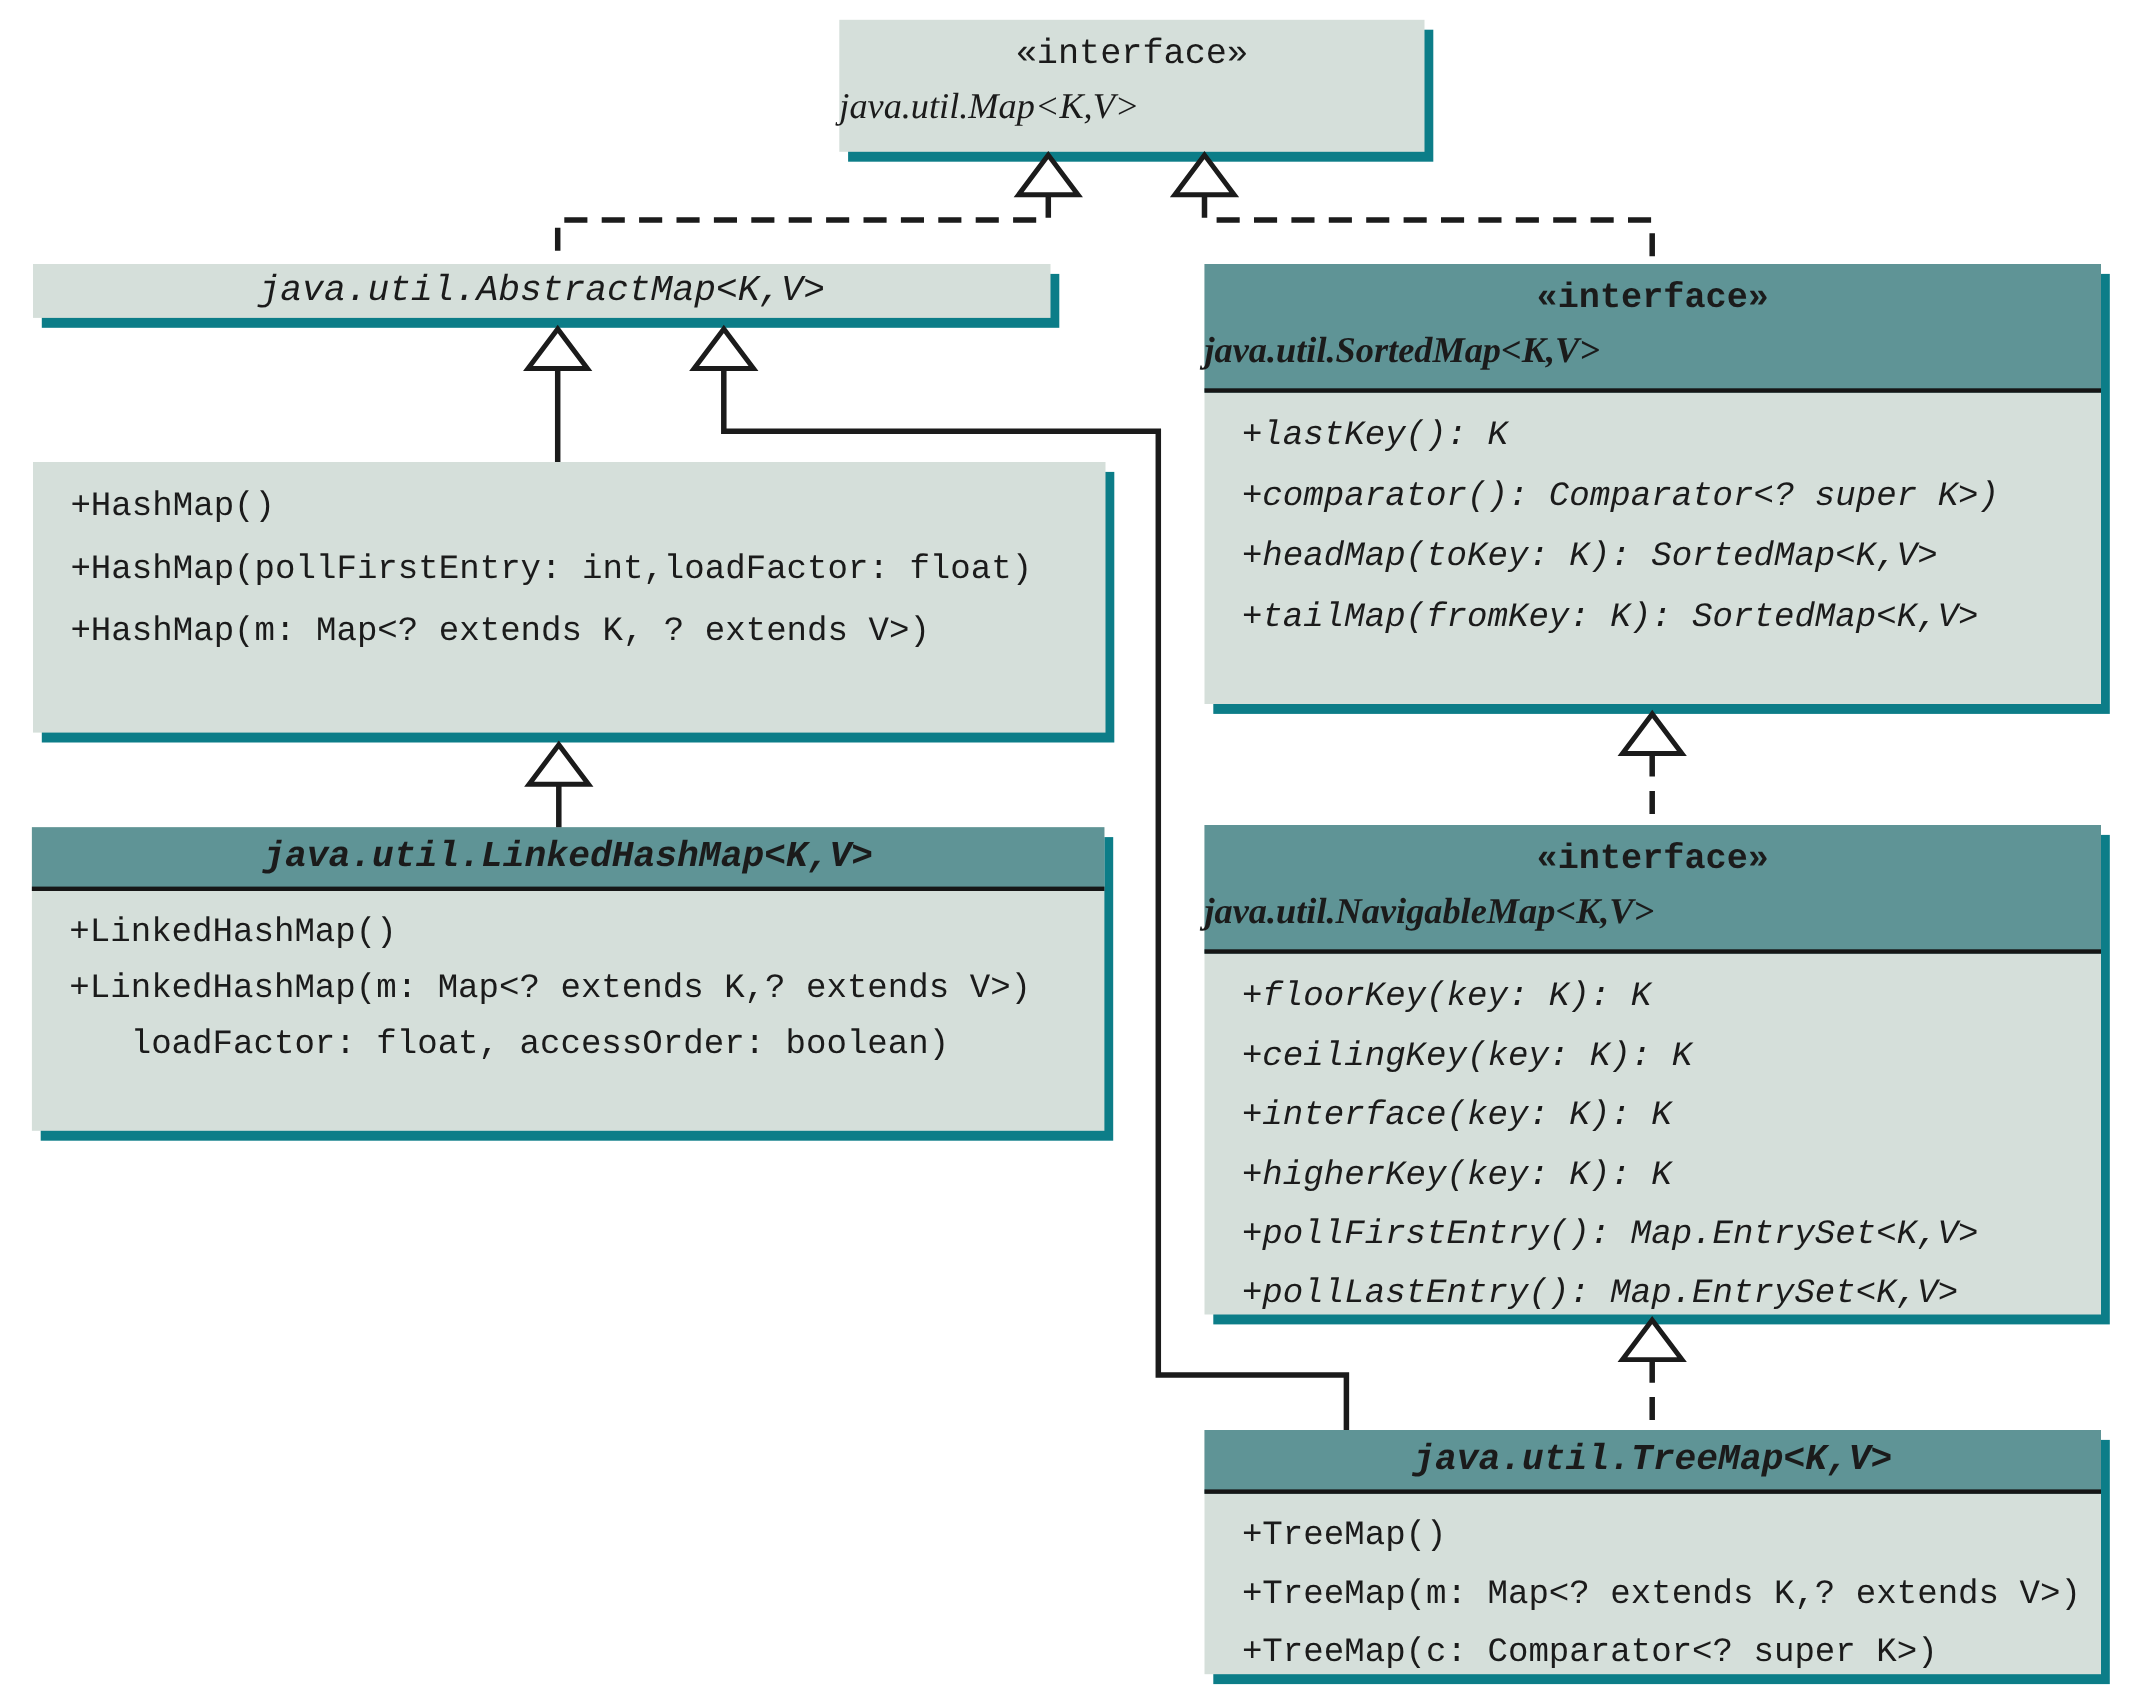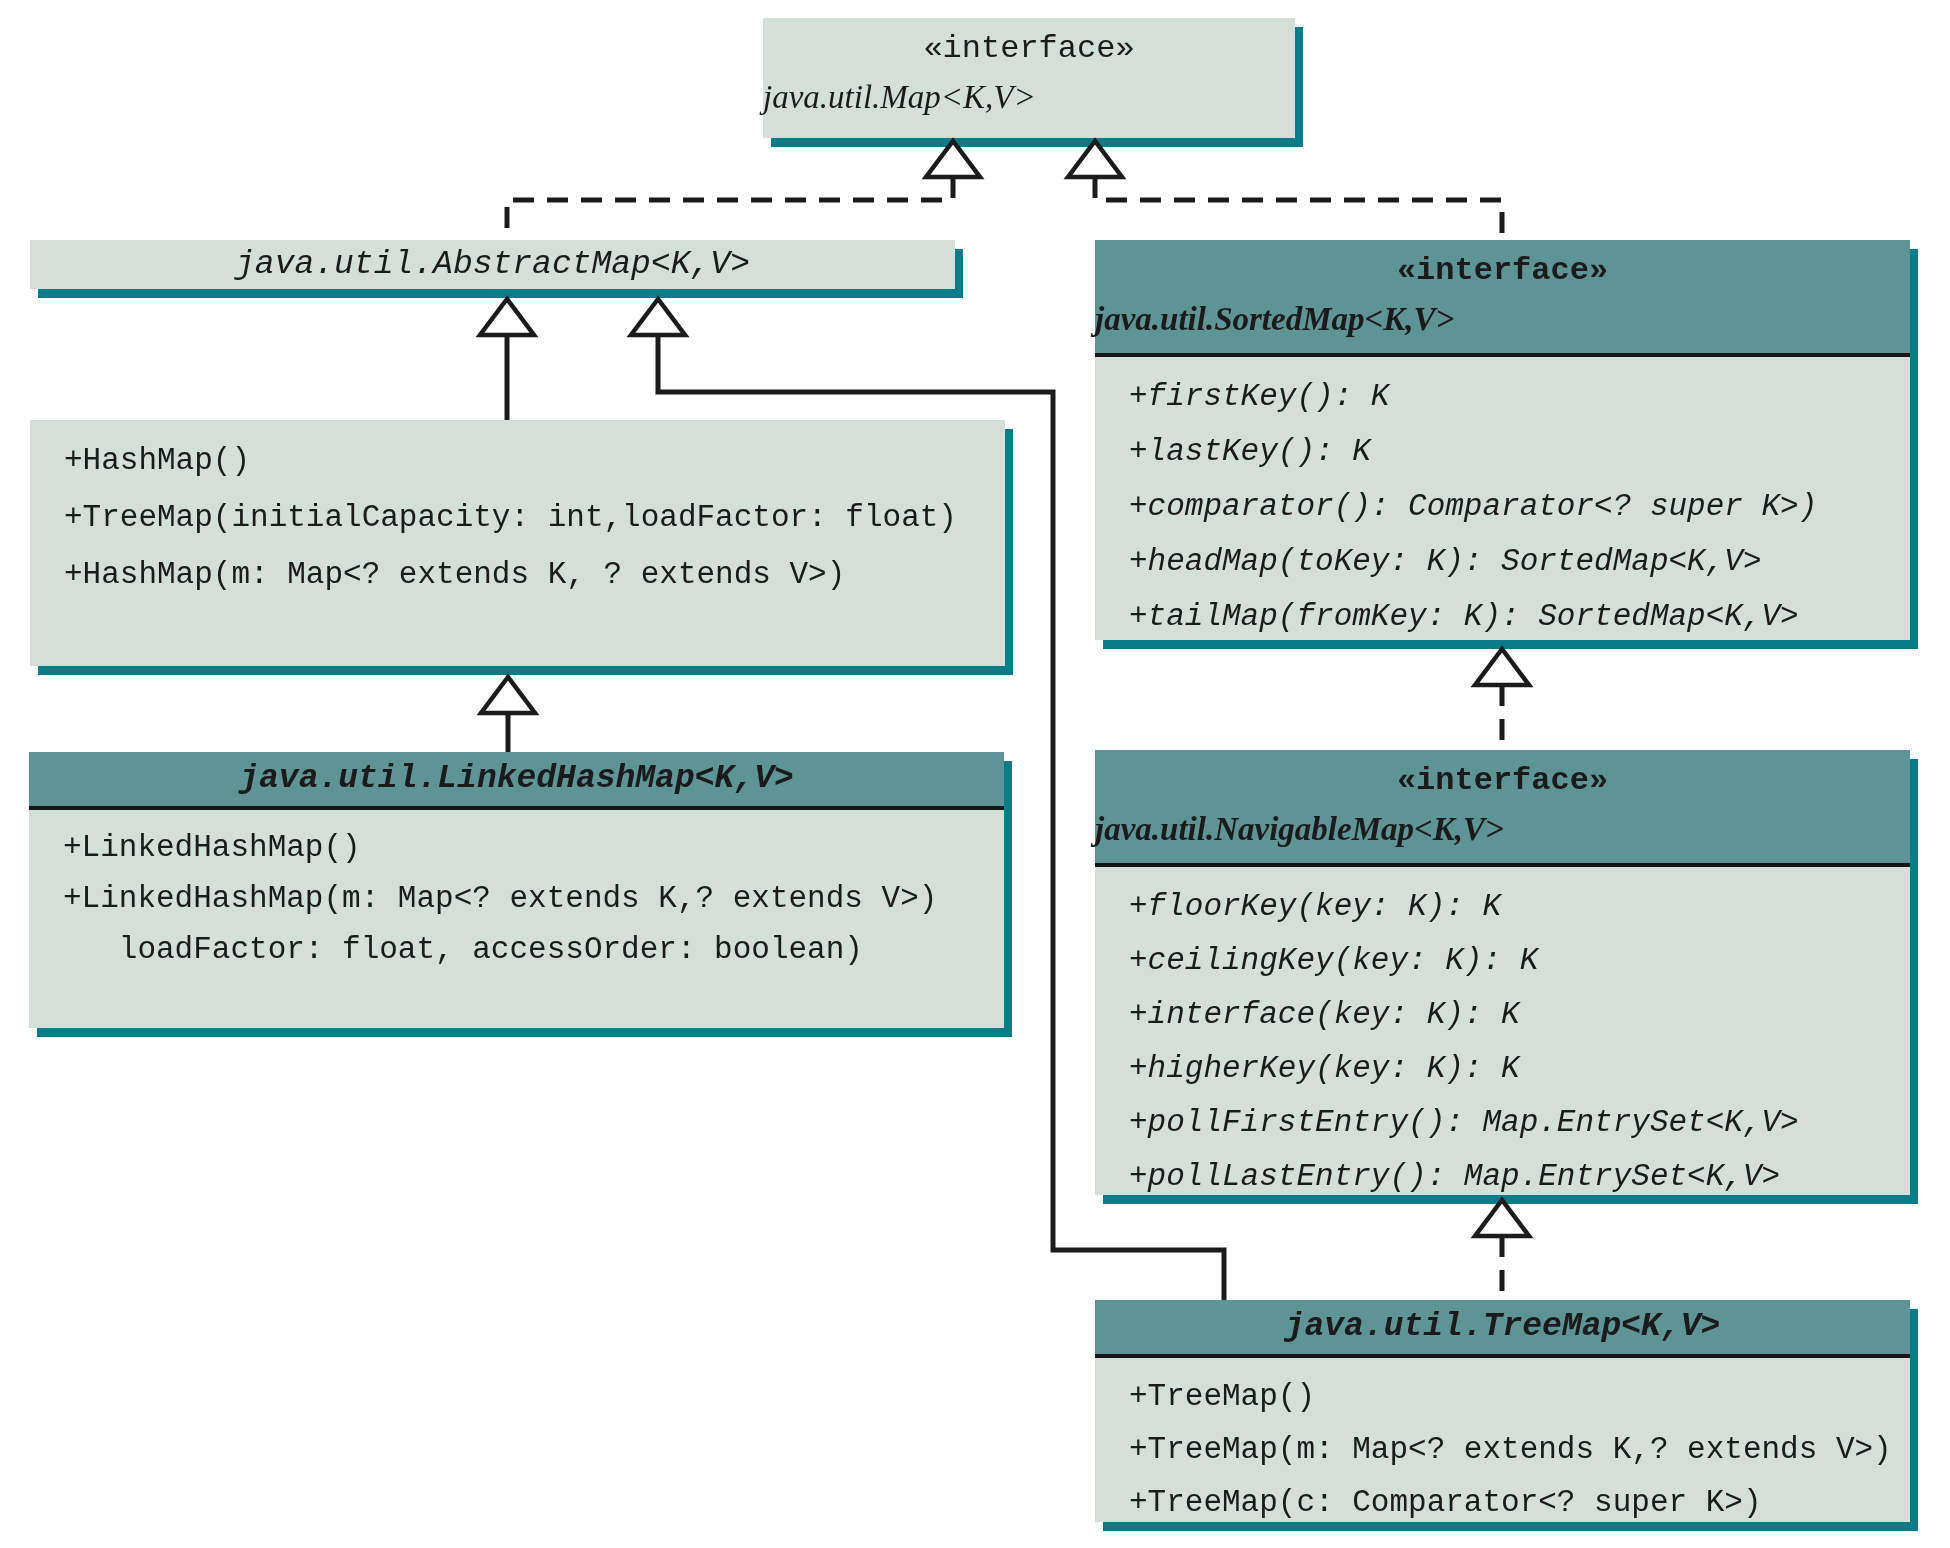--- a/index.html
+++ b/index.html
@@ -70,32 +70,31 @@
   <div class="box" style="left:30px; top:240px; width:925px; height:49px;">
     <div class="abstract-title it">java.util.AbstractMap&lt;K,V&gt;</div>
   </div>
 
   <div class="box sorted" style="left:1095px; top:240px; width:815px; height:400px;">
     <div class="hdr2 dark-hdr" style="height:106px;">
       <div class="stereo bd">«interface»</div>
       <div class="title bd it">java.util.SortedMap&lt;K,V&gt;</div>
     </div>
     <div class="body">
-      <div class="row it">+firstKey(): K</div>
       <div class="row it">+lastKey(): K</div>
       <div class="row it">+comparator(): Comparator&lt;? super K&gt;)</div>
       <div class="row it">+headMap(toKey: K): SortedMap&lt;K,V&gt;</div>
       <div class="row it">+tailMap(fromKey: K): SortedMap&lt;K,V&gt;</div>
     </div>
   </div>
 
   <div class="box hash" style="left:30px; top:420px; width:975px; height:246px;">
     <div class="body">
       <div class="row">+HashMap()</div>
-      <div class="row">+TreeMap(initialCapacity: int,loadFactor: float)</div>
+      <div class="row">+HashMap(pollFirstEntry: int,loadFactor: float)</div>
       <div class="row">+HashMap(m: Map&lt;? extends K, ? extends V&gt;)</div>
     </div>
   </div>
 
   <div class="box linked" style="left:29px; top:752px; width:975px; height:276px;">
     <div class="hdr1 dark-hdr">
       <span class="bd it">java.util.LinkedHashMap&lt;K,V&gt;</span>
     </div>
     <div class="body">
       <div class="row">+LinkedHashMap()</div>

